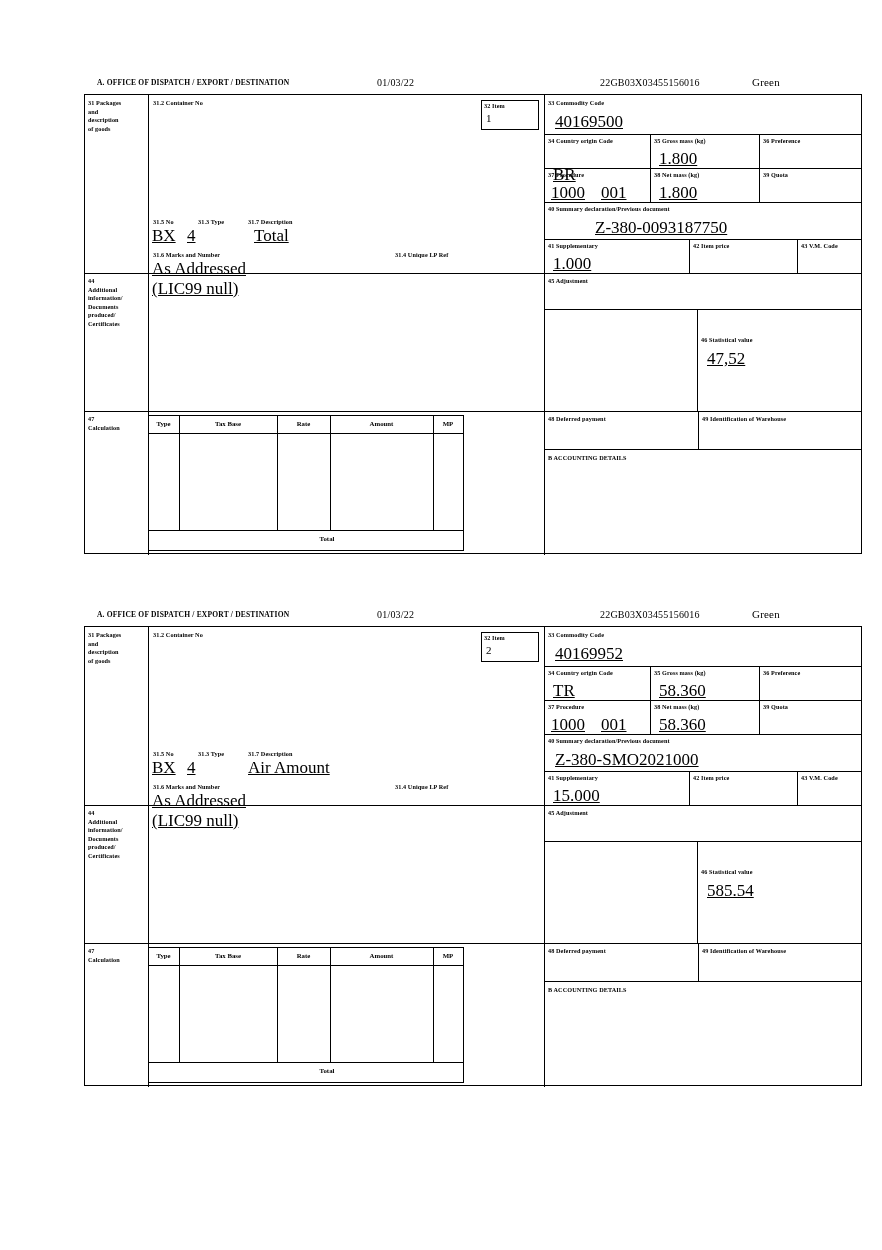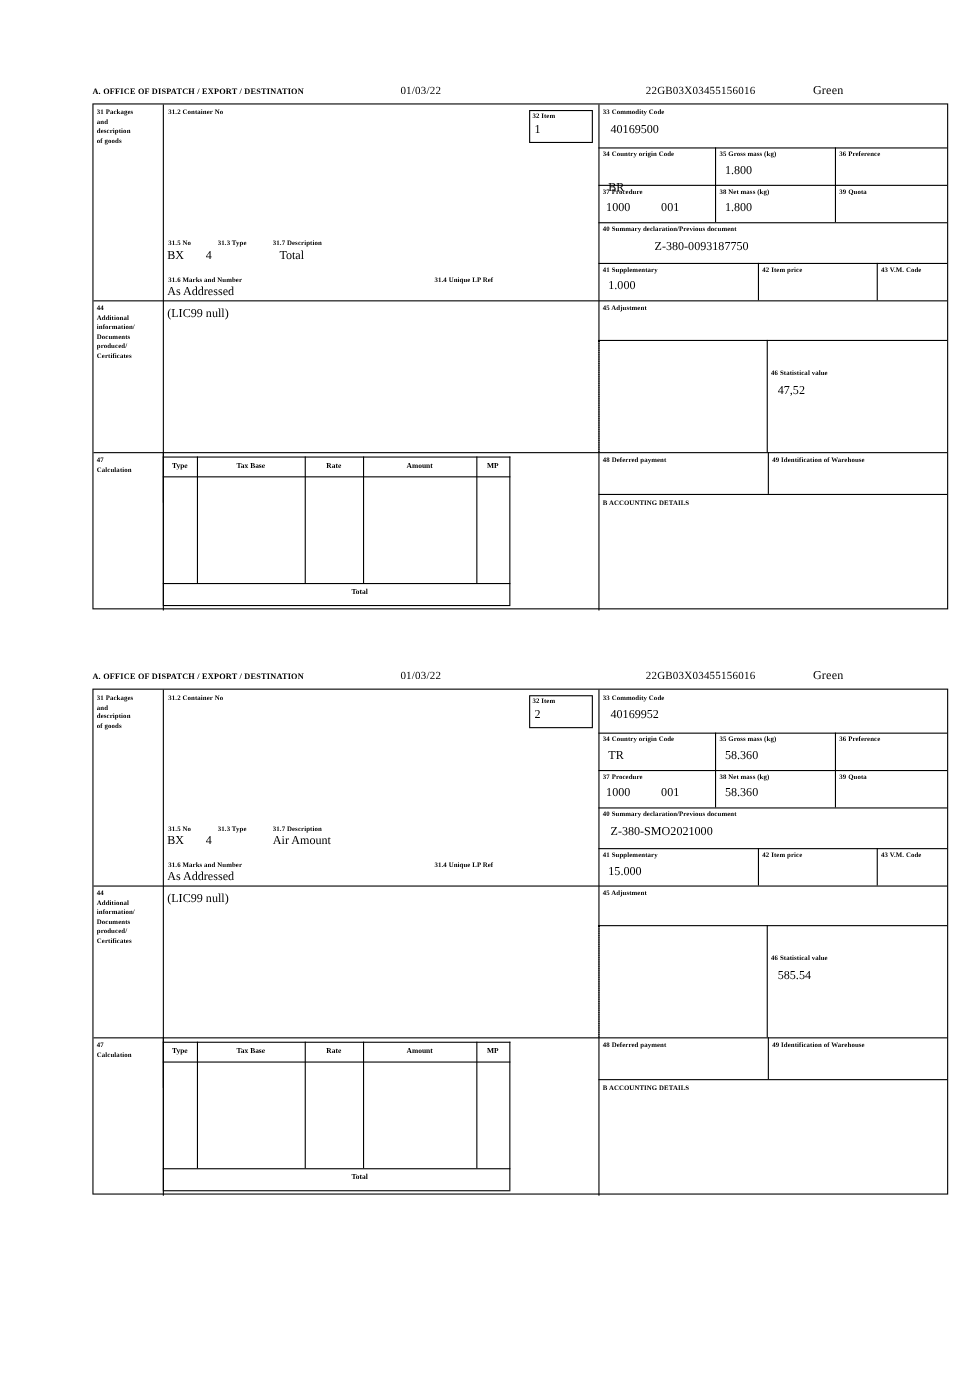--- a/index.html
+++ b/index.html
@@ -27,20 +27,21 @@
   .form-1 { top: 78px; }
   .form-2 { top: 610px; }
 
   
   .hdr {
     position: relative;
     height: 16px;
     font-size: 7.5px;
     font-weight: bold;
     letter-spacing: .2px;
+    margin-left: 13px;
   }
   .hdr .office {
     position: absolute;
     left: 0;
     top: 0;
     white-space: nowrap;
   }
   .hdr .date {
     position: absolute;
     left: 280px;
@@ -75,23 +76,24 @@
   .lbl {
     position: absolute;
     font-size: 6.2px;
     font-weight: bold;
     letter-spacing: .1px;
     line-height: 8.5px;
     white-space: nowrap;
   }
   .val {
     position: absolute;
-    font-size: 11px;
+    font-size: 17px;
     font-family: "Liberation Serif", serif;
     white-space: nowrap;
+    text-decoration: underline;
   }
   .val-sm {
     position: absolute;
     font-size: 10px;
     white-space: nowrap;
   }
   .ln {
     position: absolute;
     background: #000;
   }

